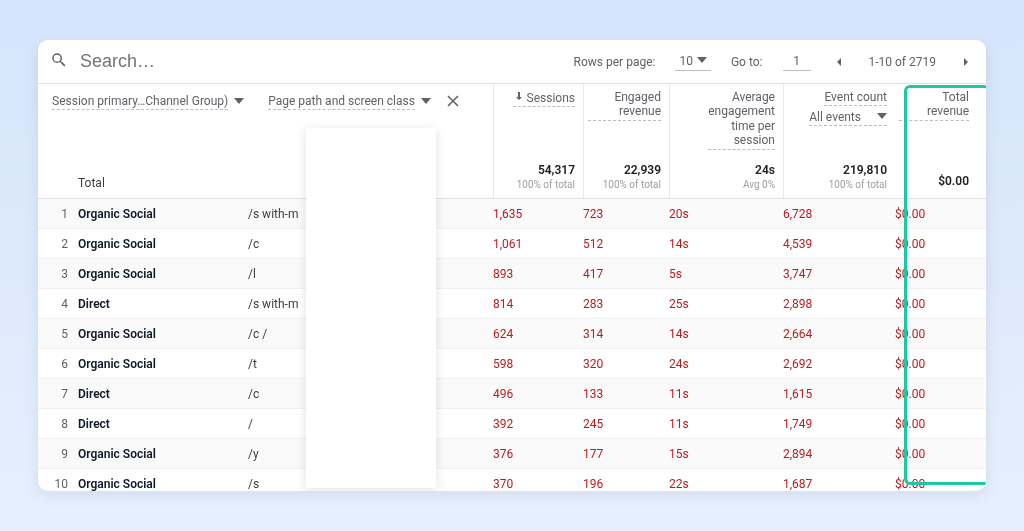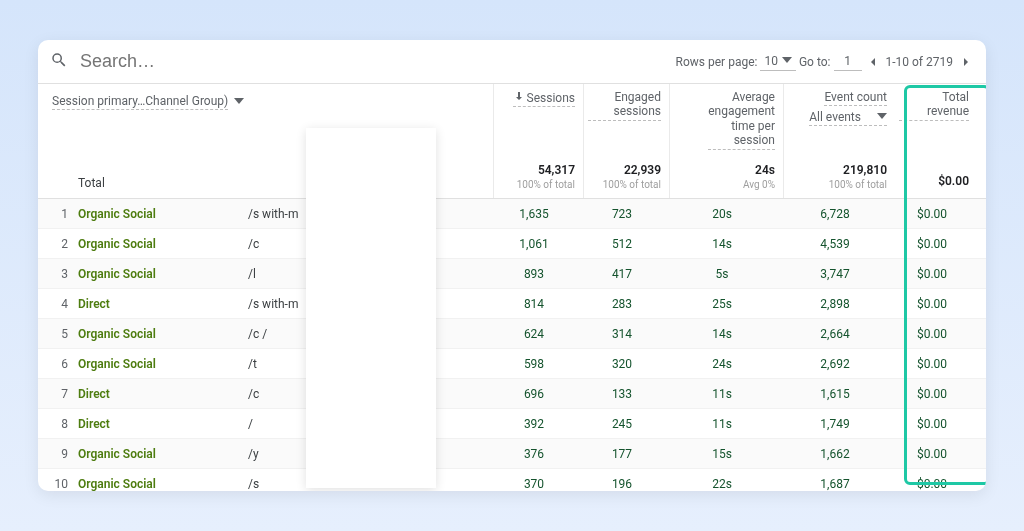--- a/index.html
+++ b/index.html
@@ -30,21 +30,21 @@
     padding: 0 12px;
     border-bottom: 1px solid #e0e0e0;
     color: #5f6368;
   }
   .search-wrap { display: flex; align-items: center; flex: 1; }
   .search-wrap svg { width: 18px; height: 18px; fill: #5f6368; margin-right: 10px; }
   .search-input {
     border: none; outline: none; font-size: 18px; color: #5f6368;
     width: 220px; background: transparent;
   }
-  .pager { display: flex; align-items: center; gap: 3px; font-size: 12px; }
+  .pager { display: flex; align-items: center; gap: 20px; font-size: 12px; }
   .pager .rpp-val, .pager .goto-val {
     display: inline-flex; align-items: center; gap: 4px;
     border-bottom: 1px solid #bdbdbd; padding: 2px 4px;
     min-width: 28px; justify-content: center;
   }
   .pager .goto-val { min-width: 28px; }
   .pager .range { margin: 0 2px; }
   .chev { cursor: pointer; }
   .chev svg { width: 16px; height: 16px; fill: #5f6368; display: block; }
   .dd-caret svg { width: 10px; height: 10px; fill: #5f6368; }
@@ -123,23 +123,23 @@
   
   .rows { }
   .row {
     display: flex; align-items: center;
     height: 30px;
     border-bottom: 1px solid #f1f1f1;
     font-size: 12px;
   }
   .row:nth-child(odd) { background: #fafafa; }
   .row .idx { width: 40px; text-align: right; padding-right: 10px; color: #5f6368; }
-  .row .dim1 { width: 170px; font-weight: 600; color: #4d7c0f; white-space: nowrap; overflow: hidden; text-overflow: ellipsis; }
+  .row .dim1 { width: 170px; font-weight: 600; color: #0f172a; white-space: nowrap; overflow: hidden; text-overflow: ellipsis; }
   .row .dim2 { width: 245px; color: #3c4043; white-space: nowrap; overflow: hidden; }
-  .row .val { text-align: center; padding-right: 8px; color: #14532d; }
+  .row .val { text-align: left; padding-right: 8px; color: #b91c1c; }
   .row .val.sessions { width: 90px; }
   .row .val.engaged  { width: 86px; }
   .row .val.avgeng   { width: 114px; }
   .row .val.events   { width: 112px; }
   .row .val.revenue  { width: 82px; }
 
   
   .overlay-box {
     position: absolute;
     left: 268px;
@@ -193,37 +193,46 @@
 
   <div class="head">
     <div class="dim-area">
       <div class="dim-pickers">
         <span class="dim-picker">
           <span class="label">Session primary…Channel Group)</span>
           <span class="caret"><svg viewBox="0 0 10 10">
                 <path d="M0 2 L5 8 L10 2 Z"></path>
               </svg></span>
         </span>
+        <span class="dim-picker">
+          <span class="label">Page path and screen class</span>
+          <span class="caret"><svg viewBox="0 0 10 10">
+                <path d="M0 2 L5 8 L10 2 Z"></path>
+              </svg></span>
+          <span class="dim-close"><svg viewBox="0 0 12 12">
+                <path d="M1 1 L11 11 M11 1 L1 11" stroke="#5f6368" stroke-width="1.6"></path>
+              </svg></span>
+        </span>
       </div>
       <div class="total-lbl">Total</div>
     </div>
 
     <div class="metrics">
       <div class="mcol sessions">
         <span class="hdr">
           <span class="down-arrow"><svg viewBox="0 0 24 24">
                 <path d="M12 20l-6-6h4V4h4v10h4l-6 6z"></path>
               </svg></span>
           <span>Sessions</span>
         </span>
         <span class="tot-val">54,317</span>
         <span class="tot-sub">100% of total</span>
       </div>
       <div class="mcol engaged">
-        <span class="hdr">Engaged sessions</span>
+        <span class="hdr">Engaged revenue</span>
         <span class="tot-val">22,939</span>
         <span class="tot-sub">100% of total</span>
       </div>
       <div class="mcol avgeng">
         <span class="hdr">Average engagement time per session</span>
         <span class="tot-val">24s</span>
         <span class="tot-sub">Avg 0%</span>
       </div>
       <div class="mcol events">
         <span class="hdr">Event count</span>
@@ -302,21 +311,21 @@
         <span class="val sessions">598</span>
         <span class="val engaged">320</span>
         <span class="val avgeng">24s</span>
         <span class="val events">2,692</span>
         <span class="val revenue">$0.00</span>
       </div>
       <div class="row">
         <span class="idx">7</span>
         <span class="dim1">Direct</span>
         <span class="dim2">/c</span>
-        <span class="val sessions">696</span>
+        <span class="val sessions">496</span>
         <span class="val engaged">133</span>
         <span class="val avgeng">11s</span>
         <span class="val events">1,615</span>
         <span class="val revenue">$0.00</span>
       </div>
       <div class="row">
         <span class="idx">8</span>
         <span class="dim1">Direct</span>
         <span class="dim2">/</span>
         <span class="val sessions">392</span>
@@ -325,21 +334,21 @@
         <span class="val events">1,749</span>
         <span class="val revenue">$0.00</span>
       </div>
       <div class="row">
         <span class="idx">9</span>
         <span class="dim1">Organic Social</span>
         <span class="dim2">/y</span>
         <span class="val sessions">376</span>
         <span class="val engaged">177</span>
         <span class="val avgeng">15s</span>
-        <span class="val events">1,662</span>
+        <span class="val events">2,894</span>
         <span class="val revenue">$0.00</span>
       </div>
       <div class="row">
         <span class="idx">10</span>
         <span class="dim1">Organic Social</span>
         <span class="dim2">/s</span>
         <span class="val sessions">370</span>
         <span class="val engaged">196</span>
         <span class="val avgeng">22s</span>
         <span class="val events">1,687</span>

